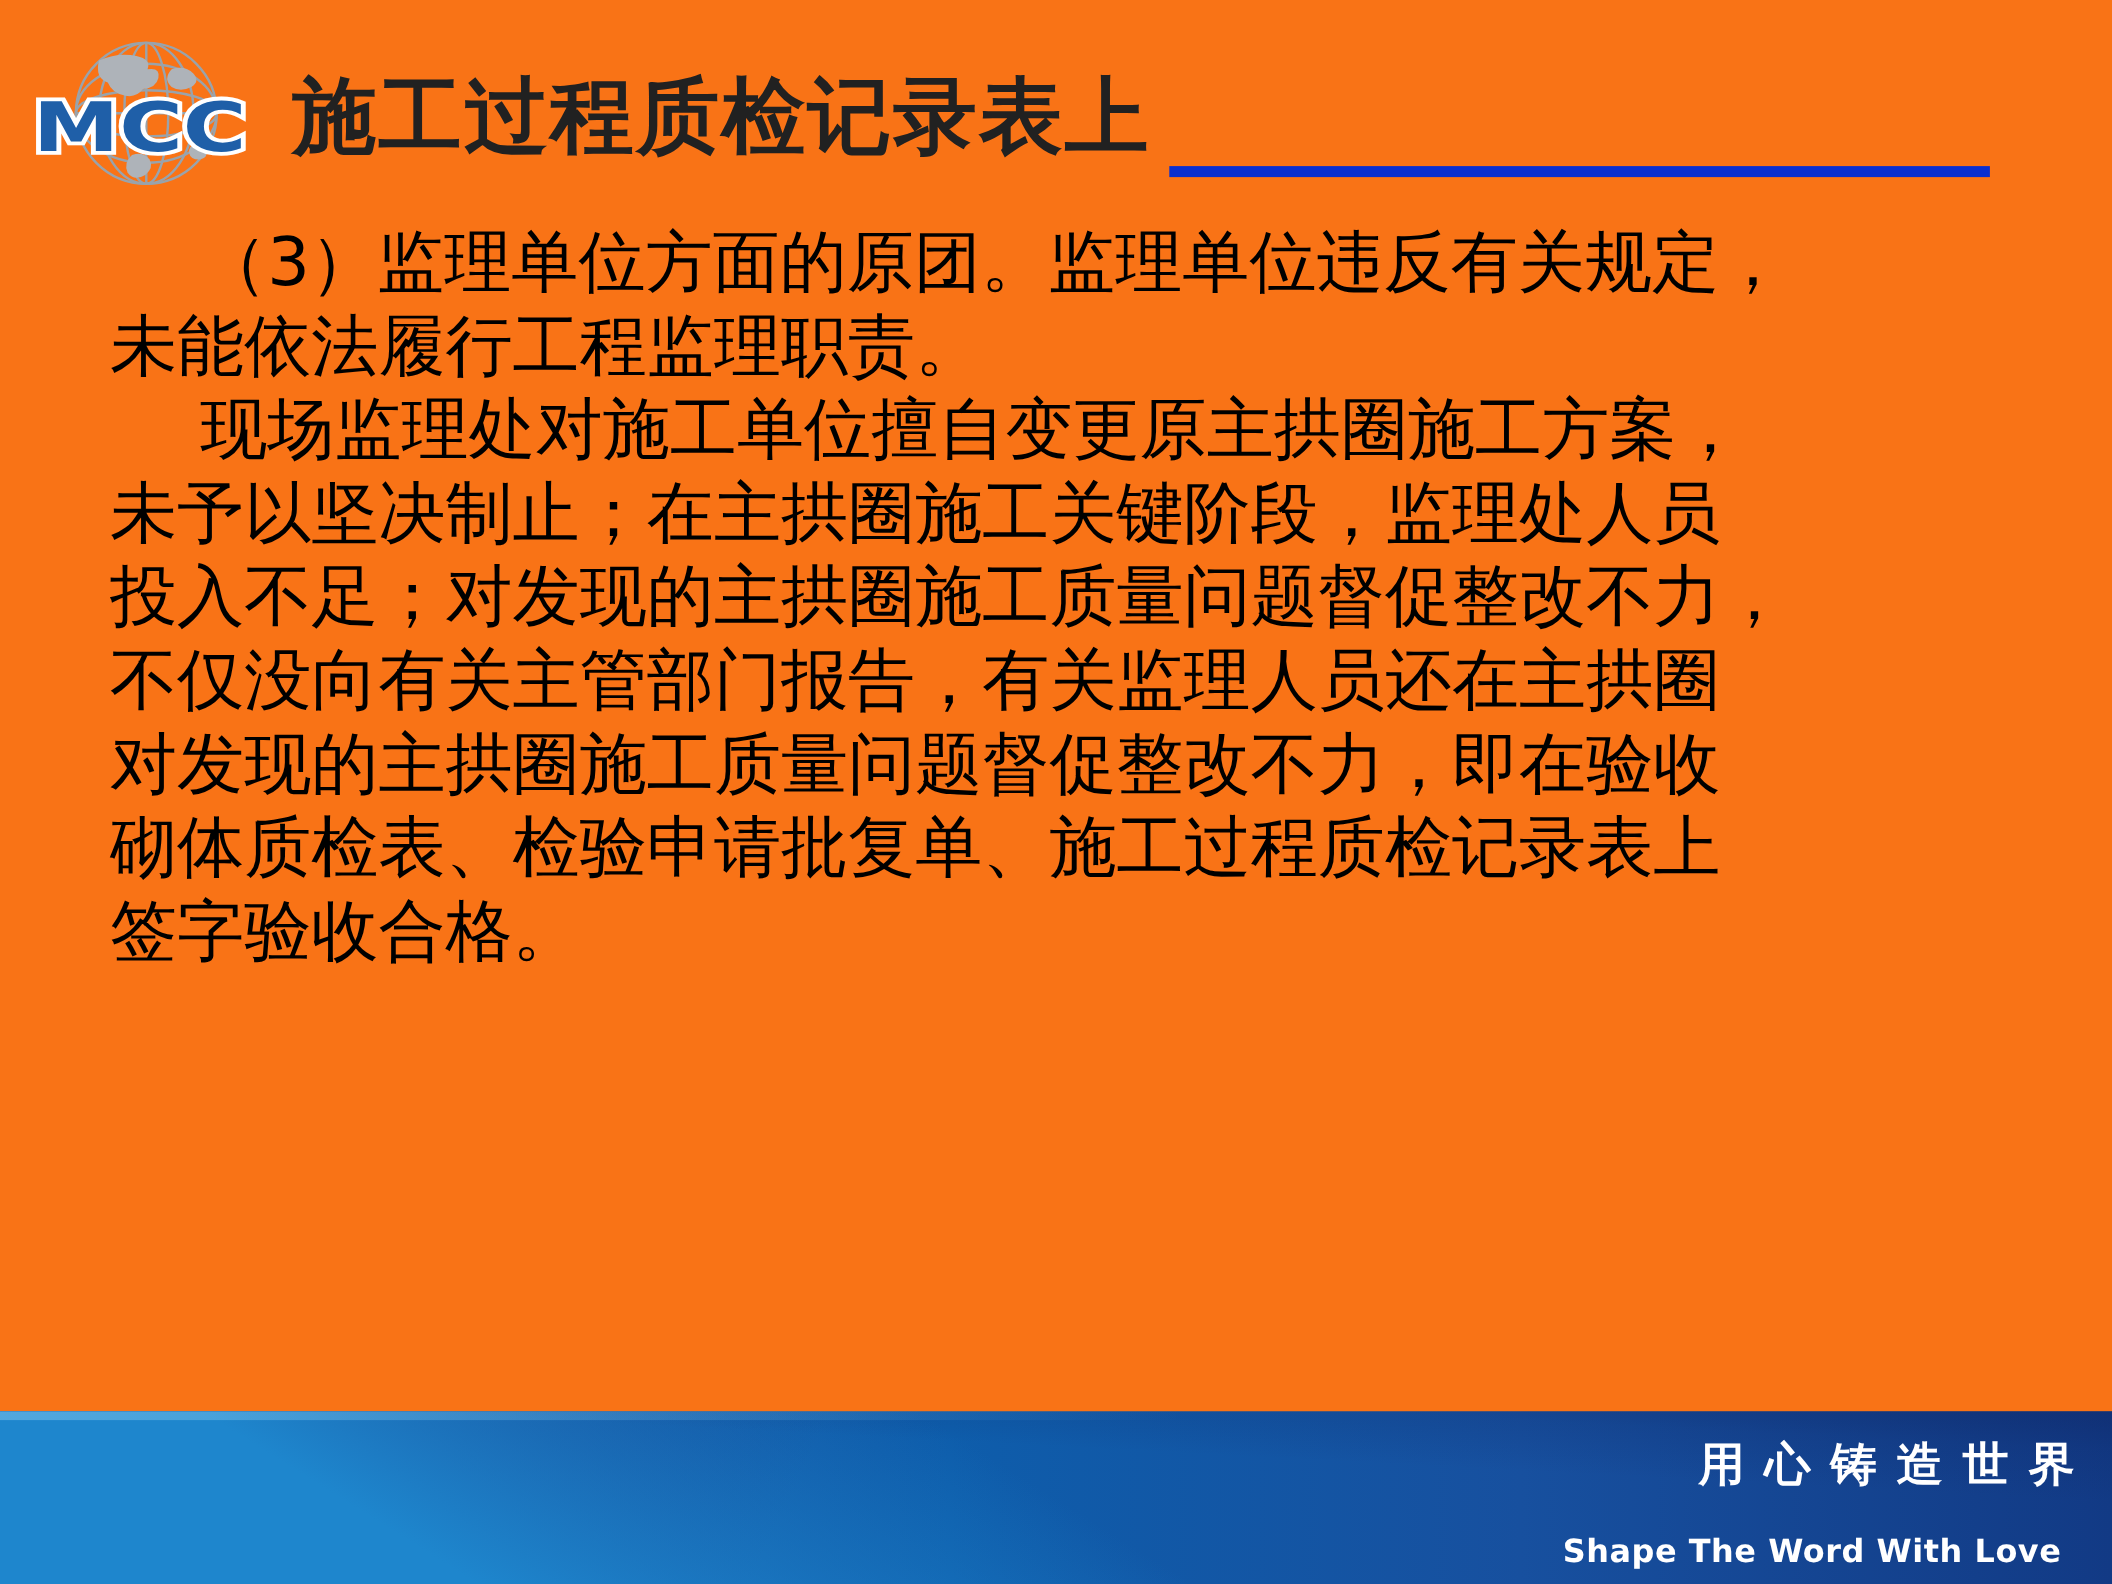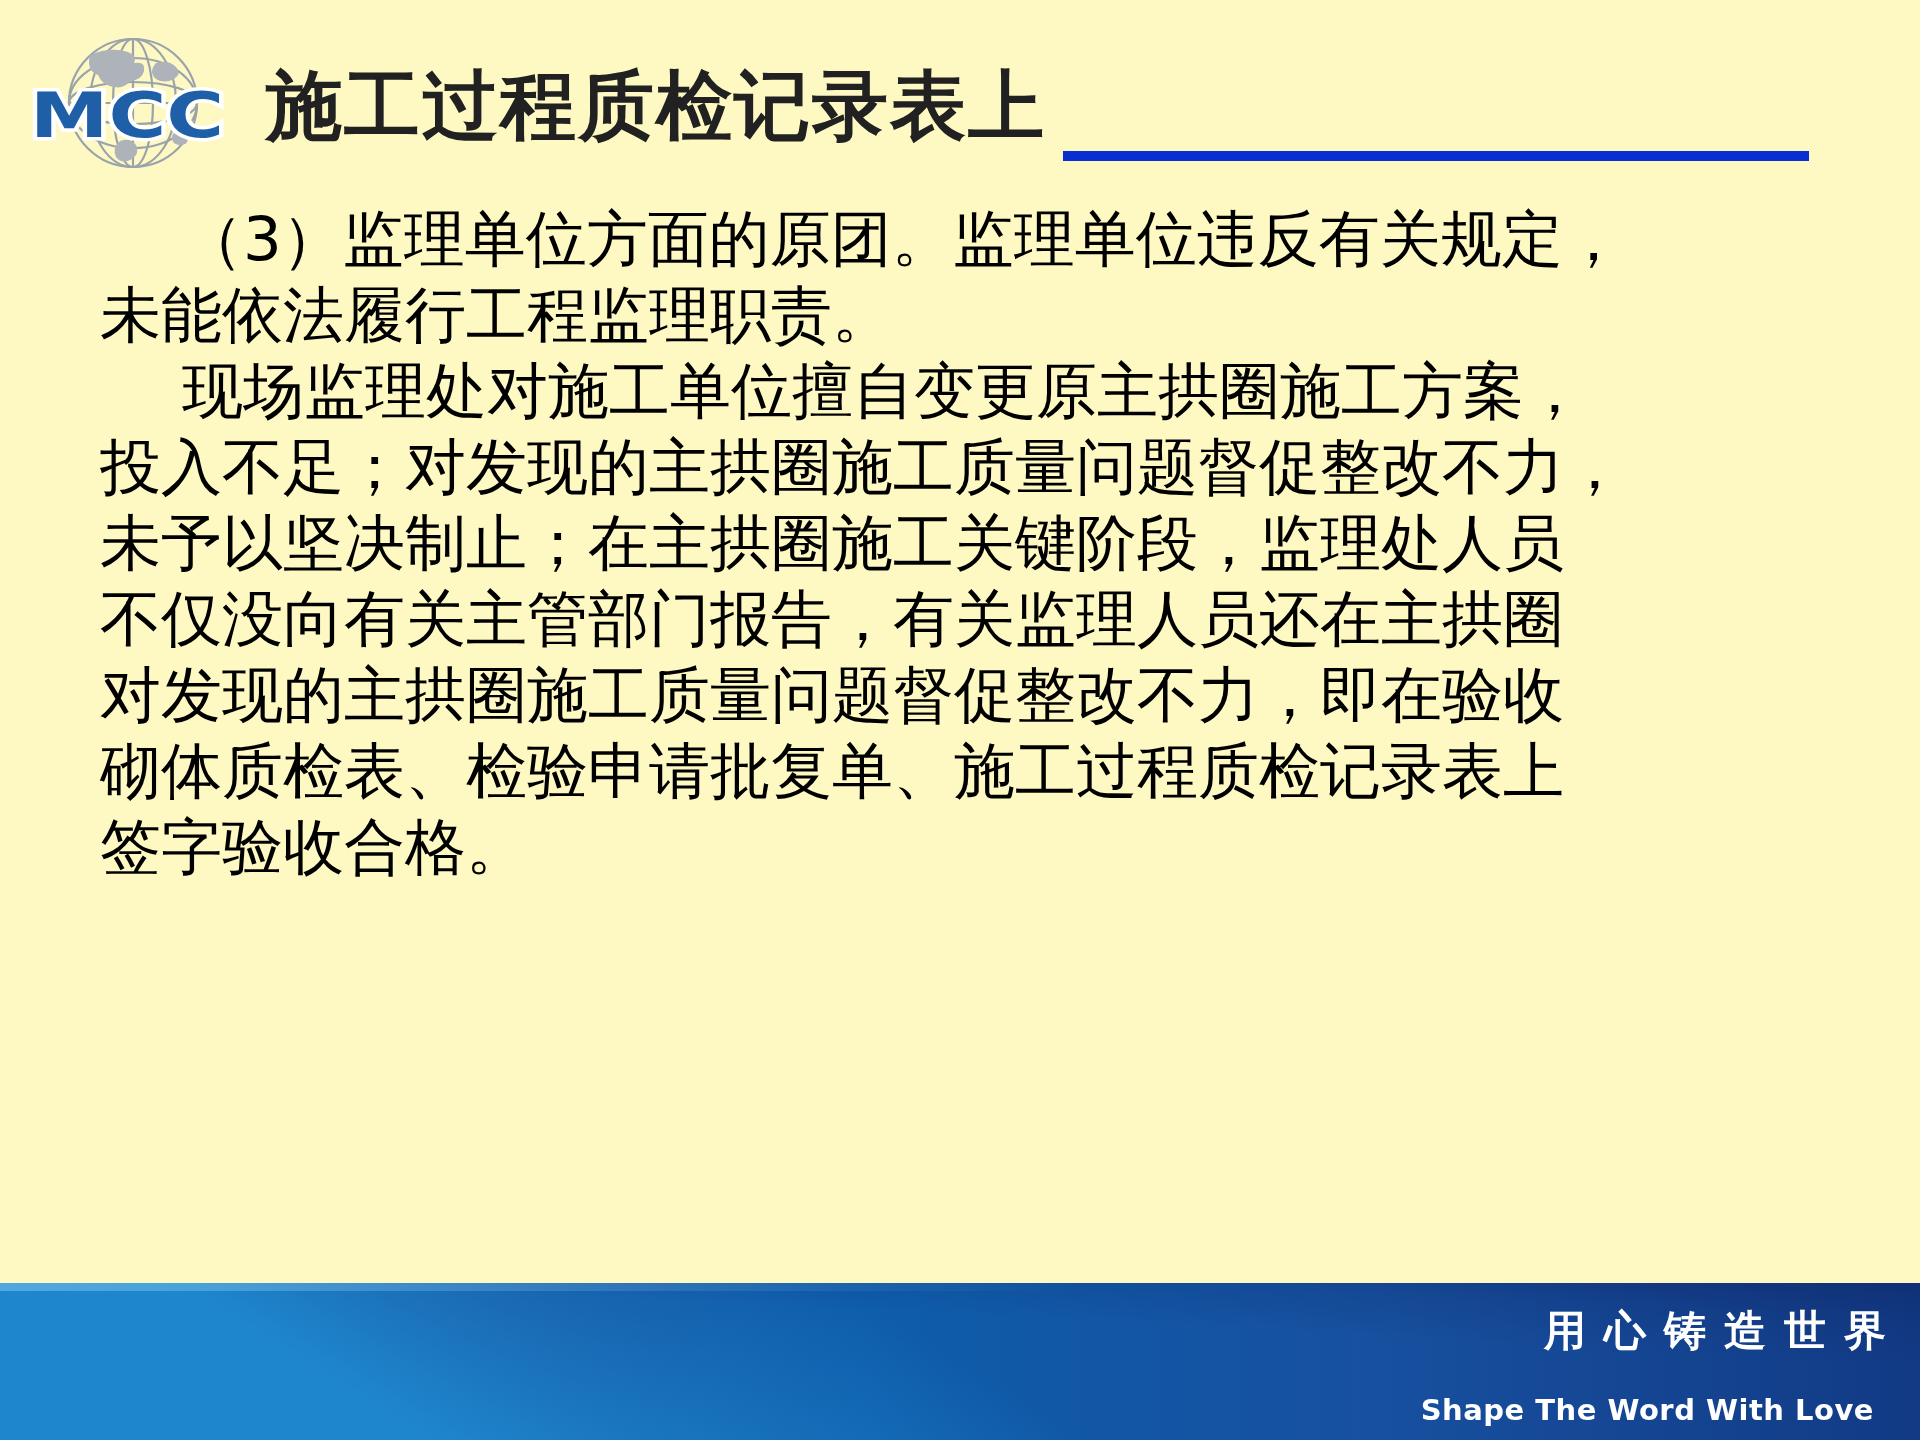--- a/index.html
+++ b/index.html
@@ -1,17 +1,17 @@
 <!DOCTYPE html>
 <html><head>
 <meta charset="utf-8">
 <style>
   html,body{margin:0;padding:0;background:#e8e8e8;}
   .slide{
-    position:relative;width:1920px;height:1440px;background:#fef9c3;overflow:hidden;
+    position:relative;width:1920px;height:1440px;background:#f97316;overflow:hidden;
     font-family:"DejaVu Sans","Liberation Sans",sans-serif;
   }
 
   
   .logo{position:absolute;left:28px;top:33px;width:205px;height:142px;}
   .company-title{
     position:absolute;left:266px;top:56px;
     font-size:76px;font-weight:bold;color:#212121;letter-spacing:2px;white-space:nowrap;
   }
   .header-underline{
@@ -82,22 +82,22 @@
 
     <div class="company-title">施工过程质检记录表上</div>
 
     <div class="header-underline"></div>
   </div>
 
   <div class="body-text">
     <div class="line indent">（3）监理单位方面的原团。监理单位违反有关规定，</div>
     <div class="line">未能依法履行工程监理职责。</div>
     <div class="line indent">现场监理处对施工单位擅自变更原主拱圈施工方案，</div>
+    <div class="line">未予以坚决制止；在主拱圈施工关键阶段，监理处人员</div>
     <div class="line">投入不足；对发现的主拱圈施工质量问题督促整改不力，</div>
-    <div class="line">未予以坚决制止；在主拱圈施工关键阶段，监理处人员</div>
     <div class="line">不仅没向有关主管部门报告，有关监理人员还在主拱圈</div>
     <div class="line">对发现的主拱圈施工质量问题督促整改不力，即在验收</div>
     <div class="line">砌体质检表、检验申请批复单、施工过程质检记录表上</div>
     <div class="line">签字验收合格。</div>
   </div>
 
   <div class="banner">
     <div class="banner-highlight"></div>
     <div class="slogan-cn">用心铸造世界</div>
     <div class="slogan-en">Shape The Word With Love</div>

